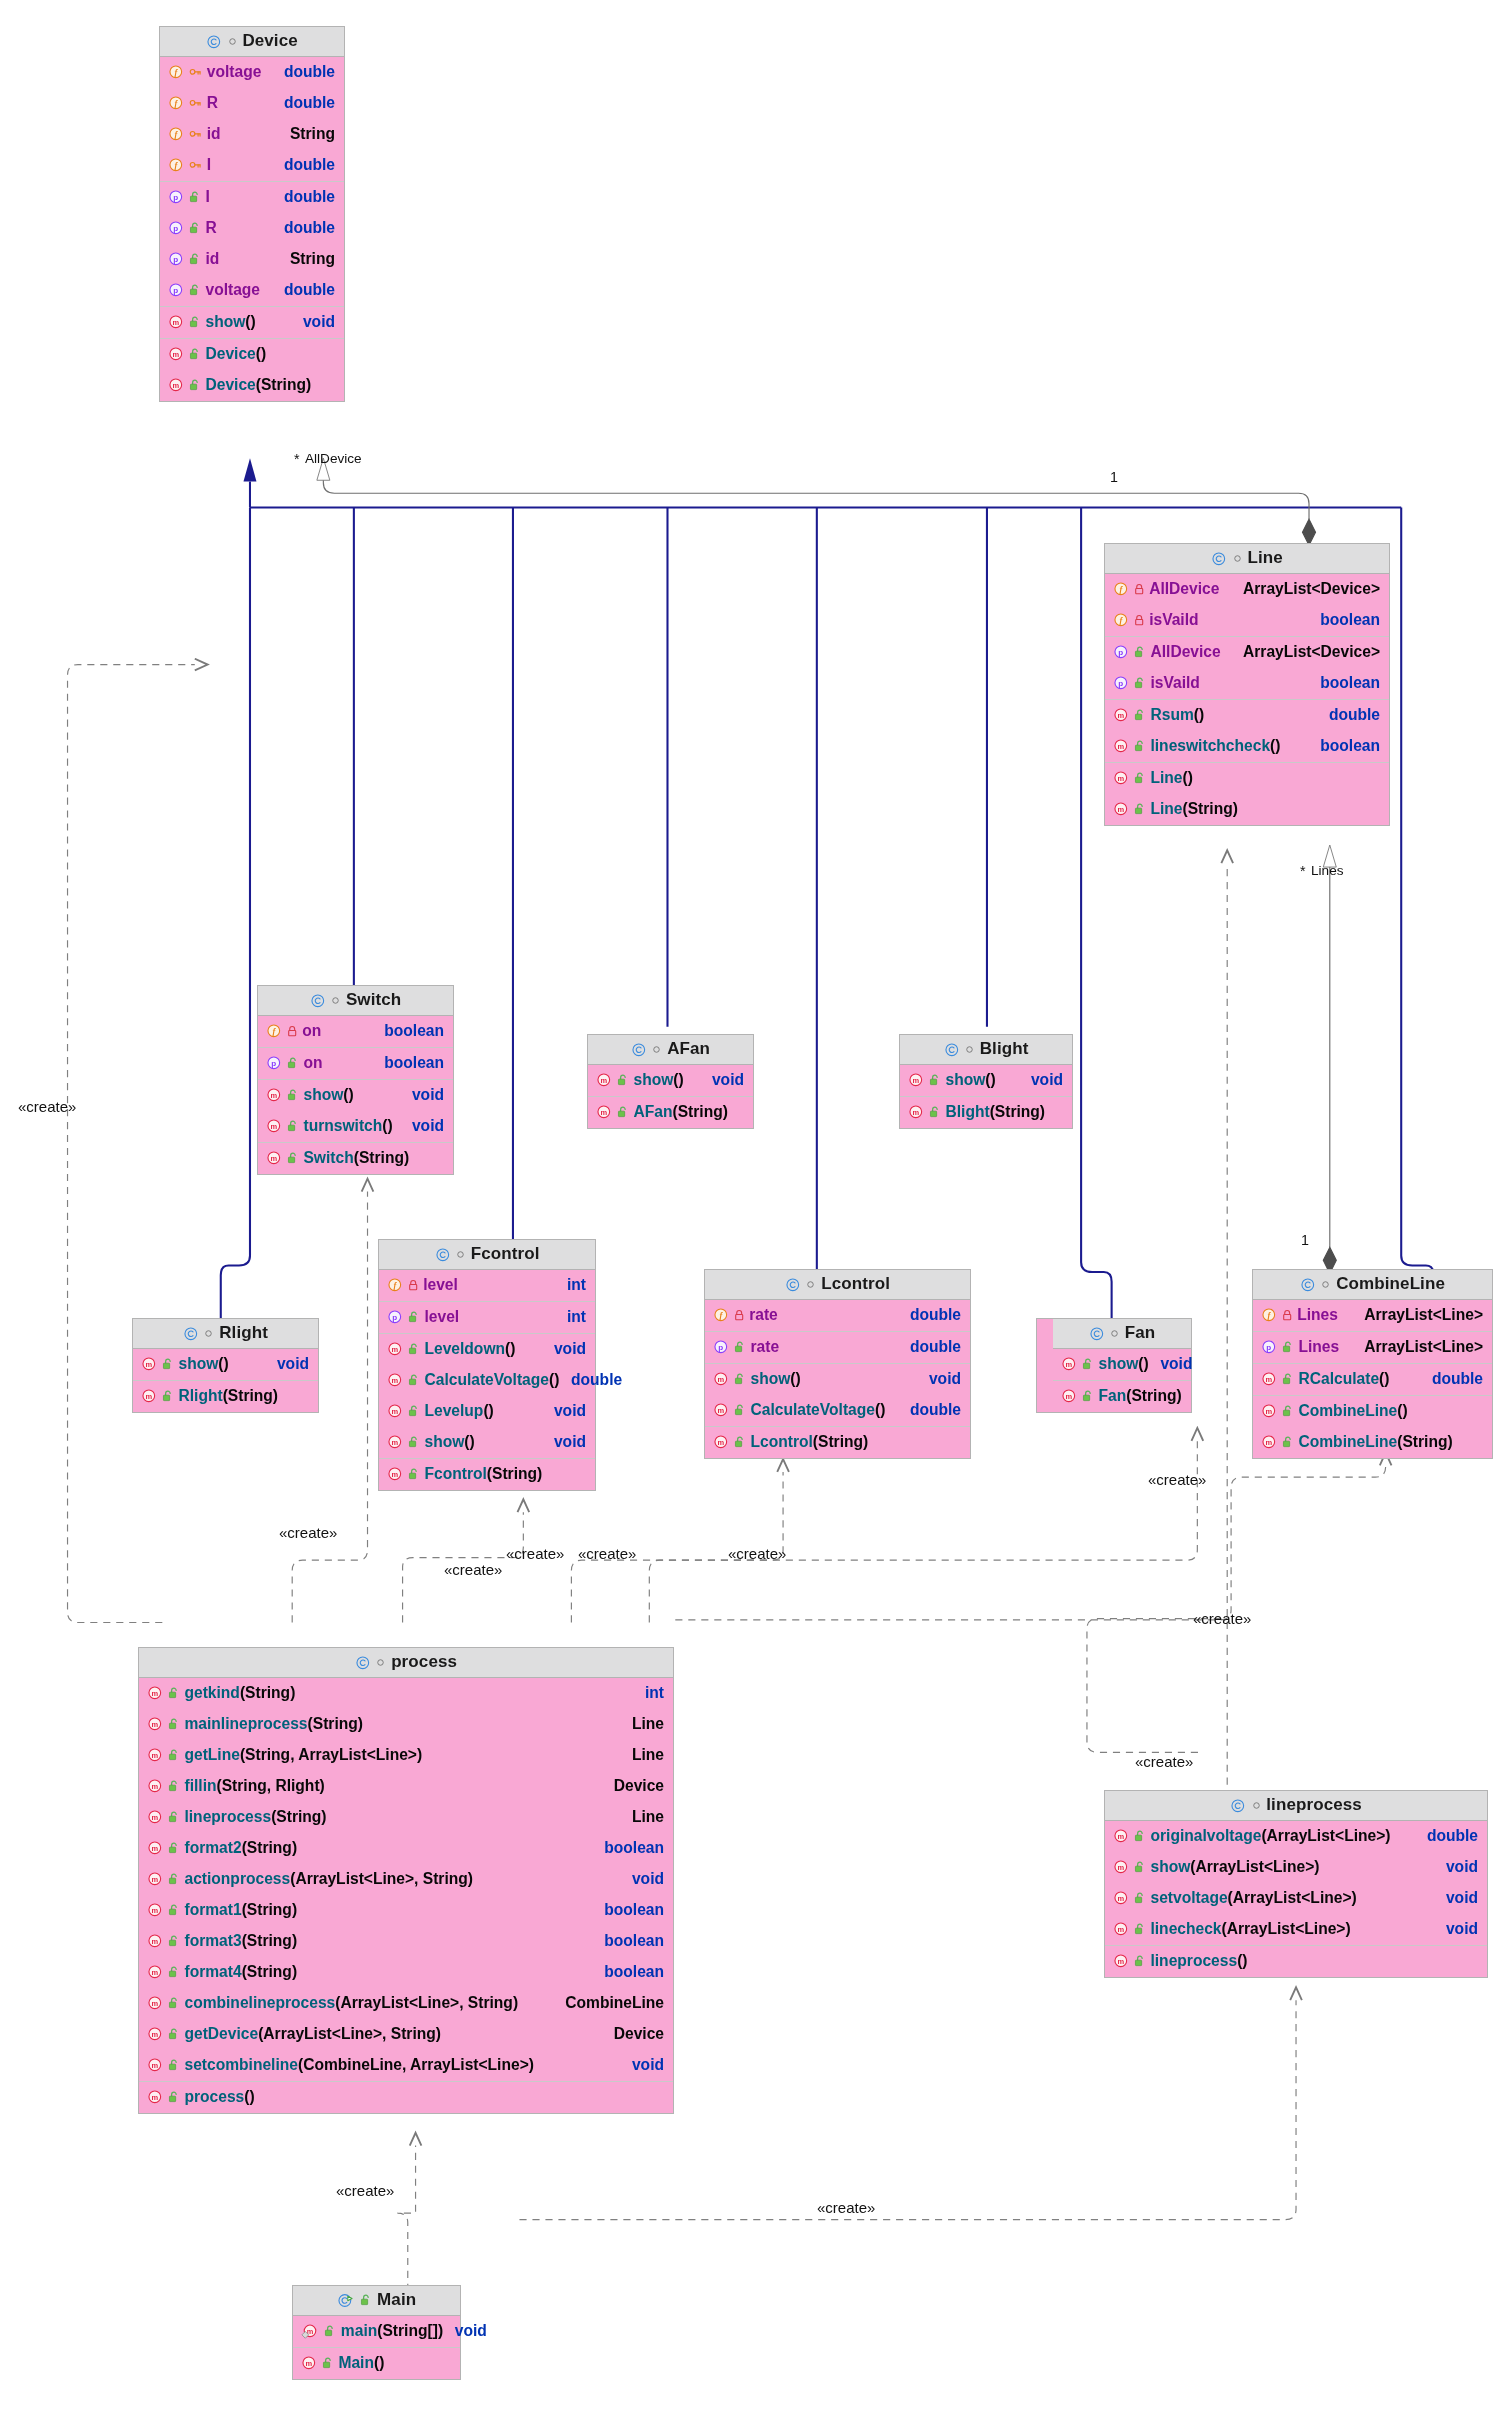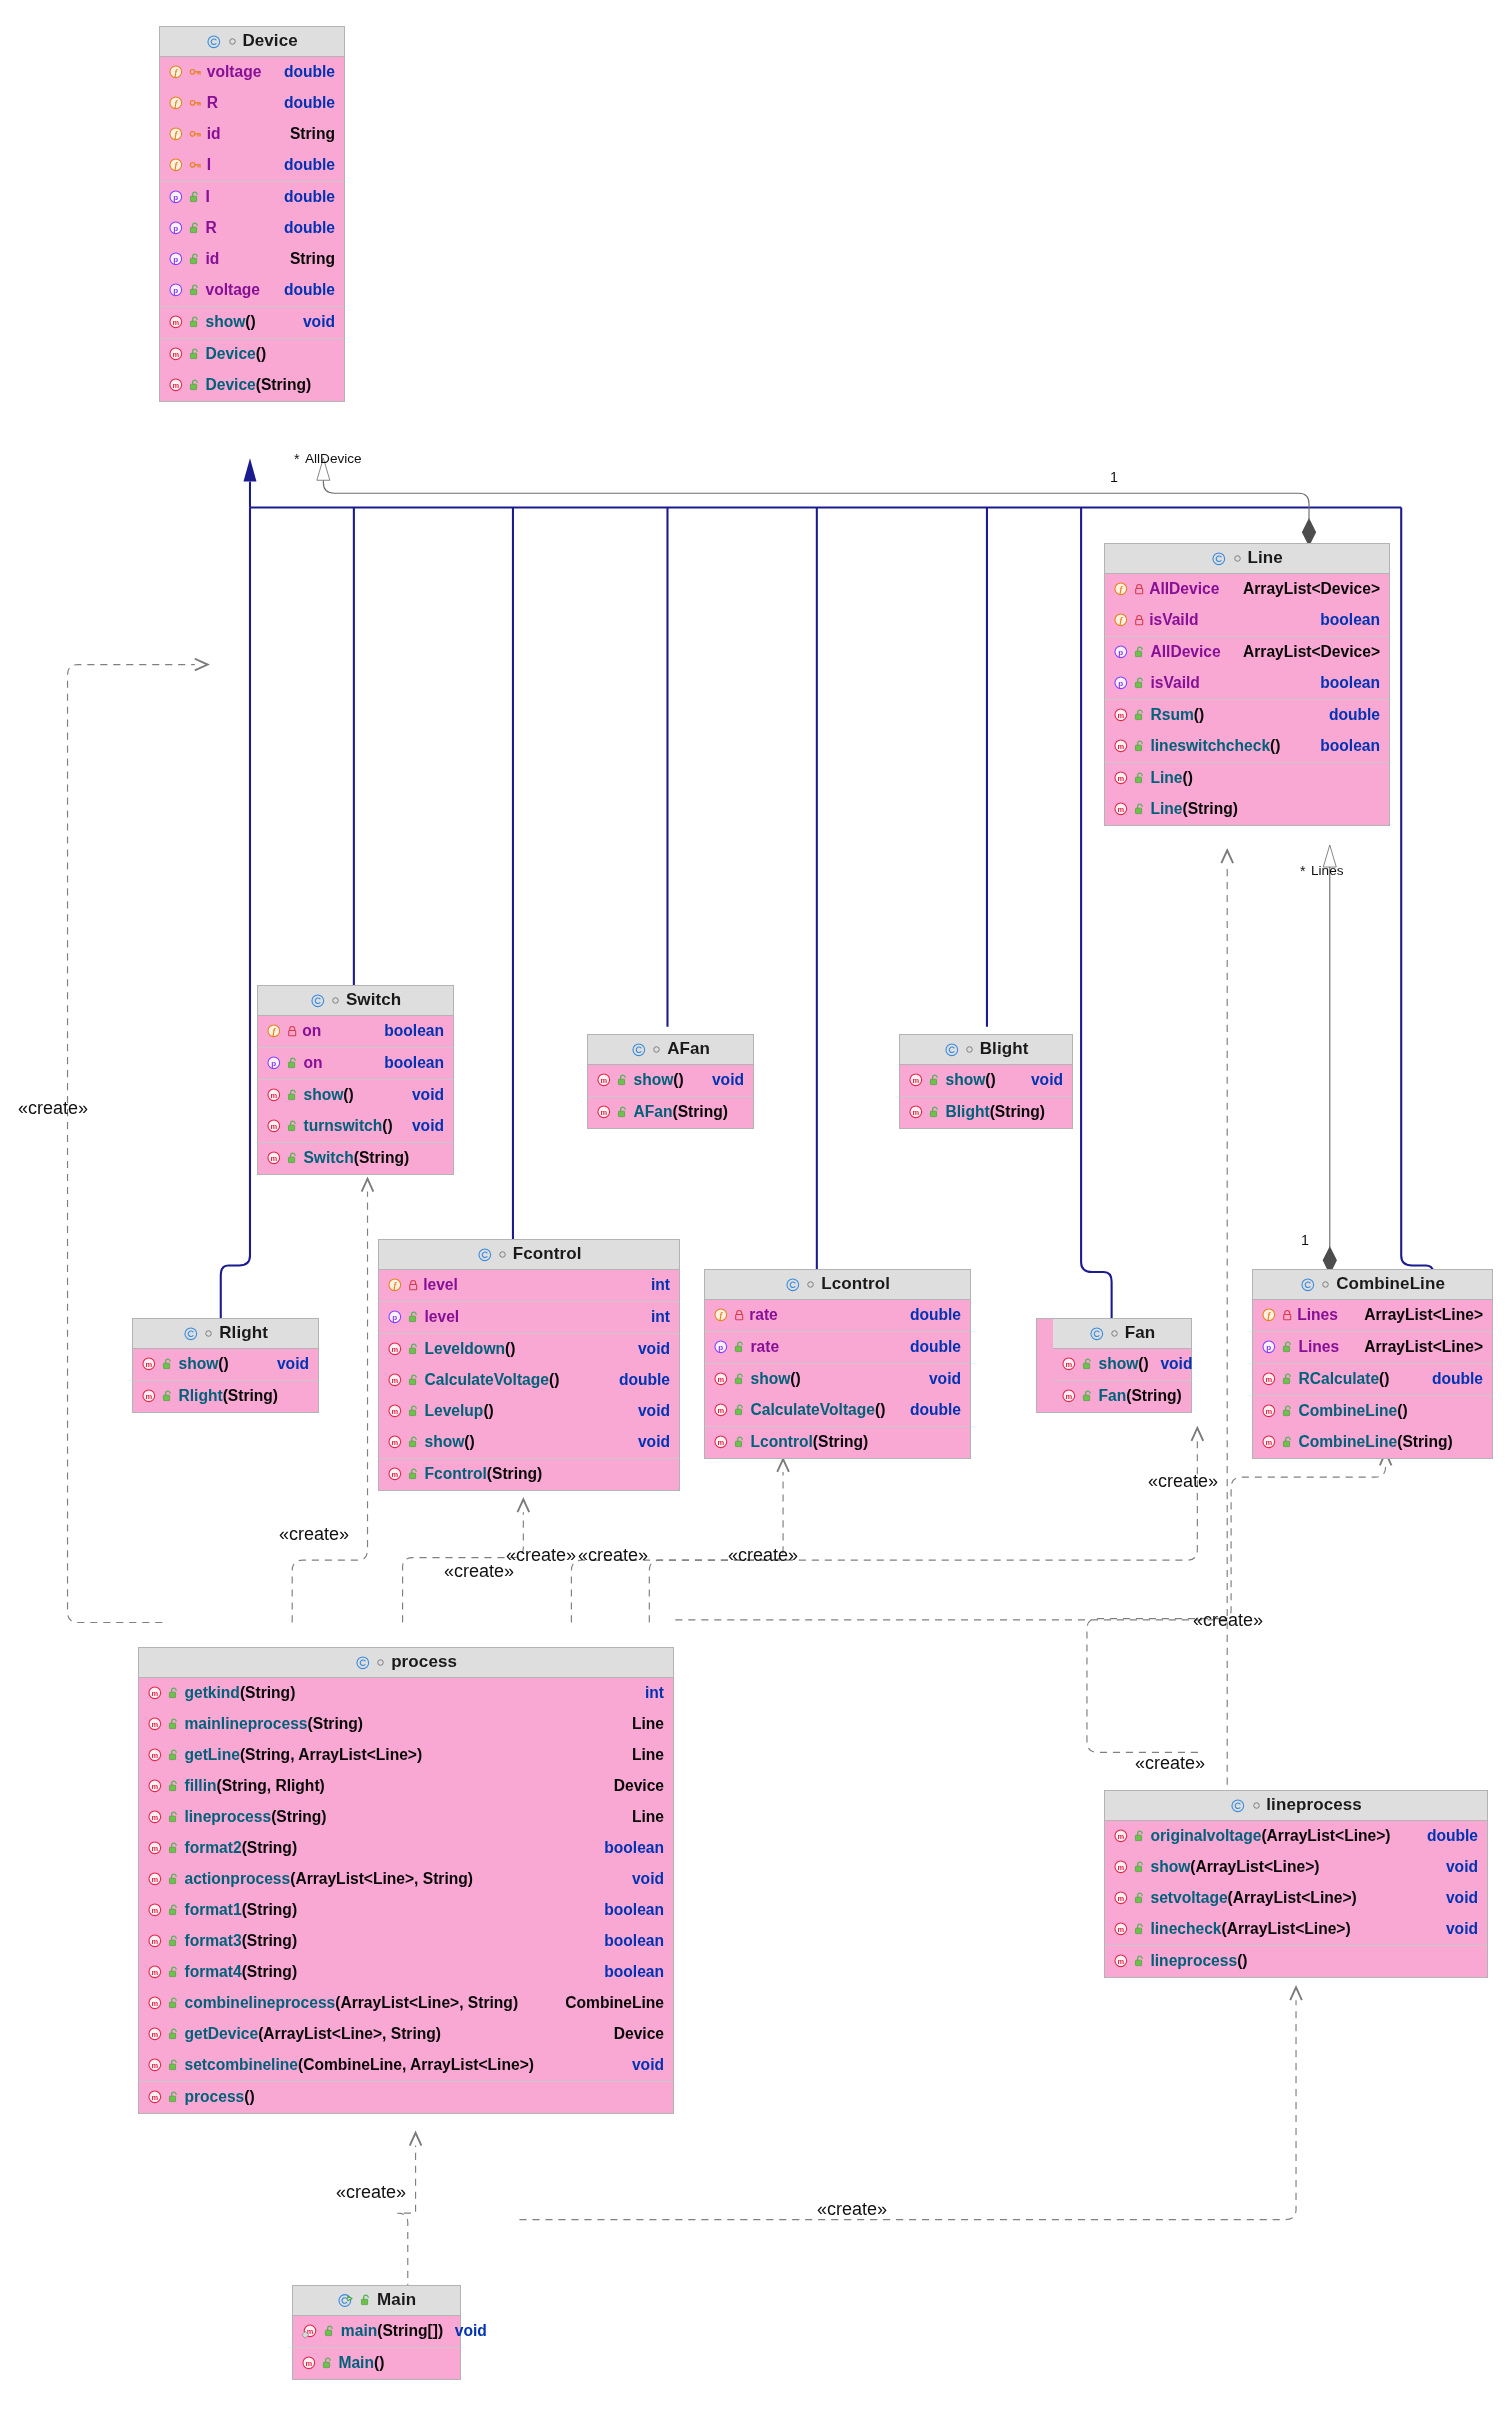--- a/index.html
+++ b/index.html
@@ -29,21 +29,21 @@
   .c-prim{color:#0033b3;}
   .c-obj{color:#080808;}
   .c-paren{color:#080808;}
 
   
   .ic{flex:0 0 auto;display:inline-block;position:relative;}
   .ic svg{display:block;}
 
   
   .lbl{position:absolute;font-size:13.6px;color:#111;white-space:nowrap;}
-  .lbl.create{font-size:18px;}
+  .lbl.create{font-size:15px;}
   .lbl.mult{font-size:14.3px;}
 </style>
 </head>
 <body>
 
 <div id="canvas">
 
   <svg class="wires" viewBox="0 0 2324 3718" preserveAspectRatio="none">
     <defs>
       <marker id="hollowTri" markerWidth="16" markerHeight="14" refX="1" refY="7" orient="auto">
@@ -737,21 +737,21 @@
           <span class="ic">
             <svg width="11.7" height="12.3" viewBox="0 0 18 19">
       <path d="M5.6 8.0 V5.4 a3.5 3.5 0 0 1 7 0" fill="none" stroke="#59b359" stroke-width="1.9" stroke-linecap="round"></path>
       <rect x="2.2" y="8.0" width="9.6" height="8.4" rx="1" fill="#6cc24a" stroke="#4f9e3f" stroke-width="1.1"></rect>
     </svg>
           </span>
           <span class="nm"><span class="c-method">Rlight</span><span class="c-paren">(String)</span></span>
         </div>
       </div>
     </div>
-  <div class="cls" id="box-fcontrol" style="left:378px;top:1239px;width:302px;">
+  <div class="cls" id="box-fcontrol" style="left:378px;top:1239px;width:218px;">
       <div class="hdr">
         <span class="ic">
           <svg width="15.6" height="15.6" viewBox="0 0 24 24">
       <circle cx="12" cy="12" r="9" fill="none" stroke="#3a8bdd" stroke-width="1.7"></circle>
       <path d="M15.4 9.2a4.2 4.2 0 1 0 0 5.6" fill="none" stroke="#3a8bdd" stroke-width="1.7" stroke-linecap="round"></path>
     </svg>
         </span>
         <span class="ic">
           <svg width="9" height="9" viewBox="0 0 14 14">
       <circle cx="7" cy="7" r="4.3" fill="none" stroke="#7a7a7a" stroke-width="1.5"></circle>

